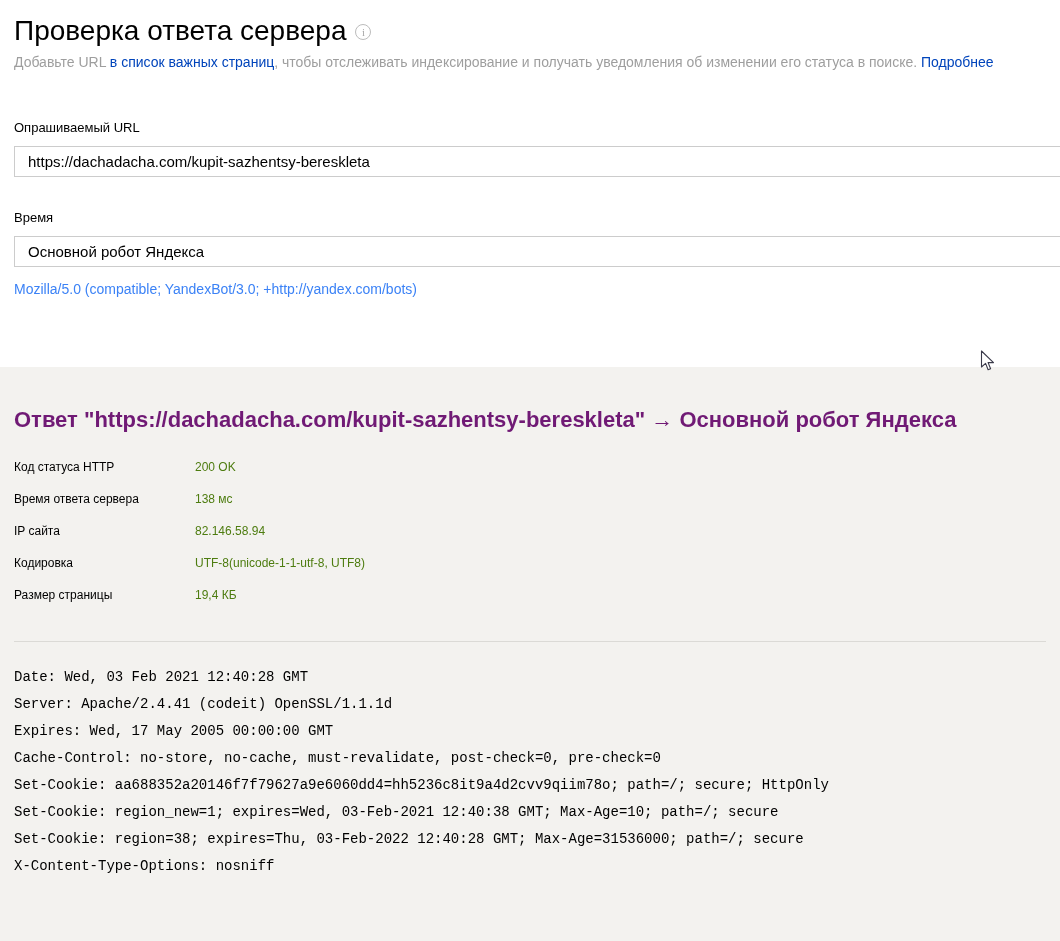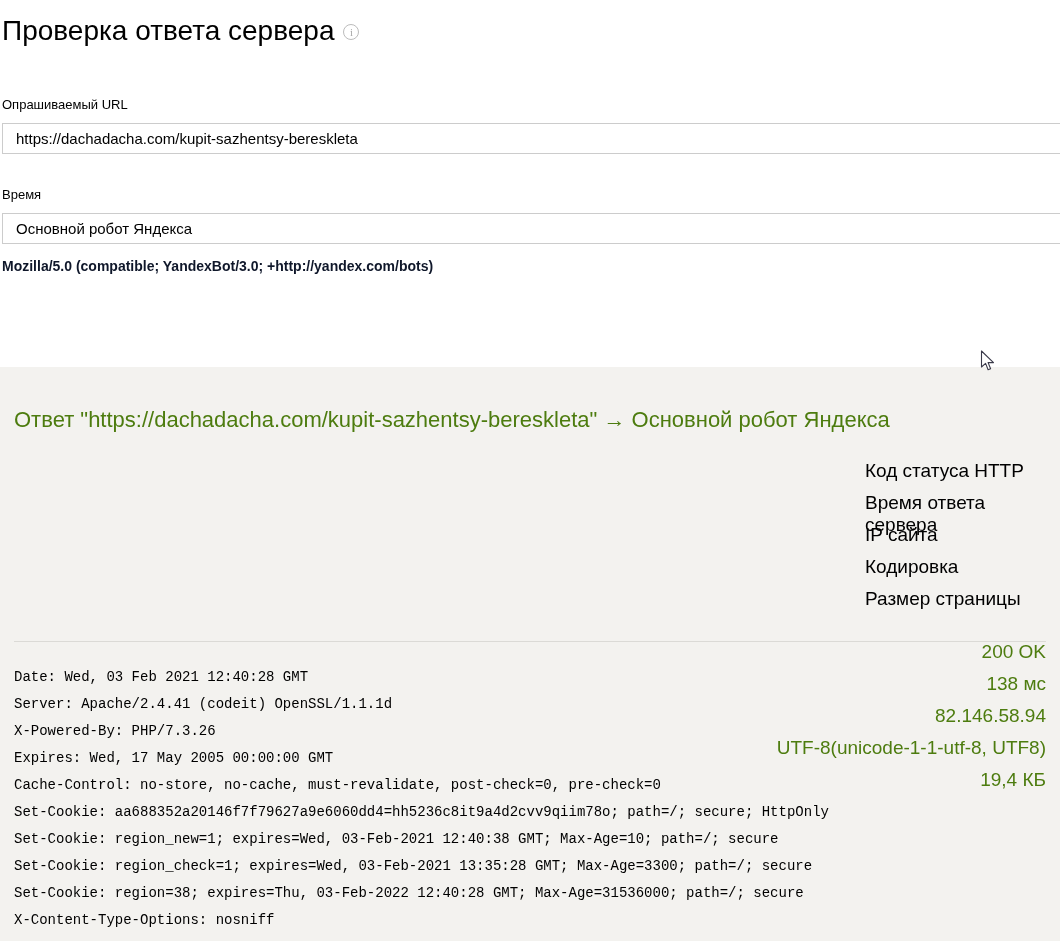--- a/index.html
+++ b/index.html
@@ -11,21 +11,21 @@
     overflow: hidden;
     background: #ffffff;
     font-family: "Liberation Sans", sans-serif;
     color: #000;
   }
   .page { position: relative; width: 1060px; height: 941px; }
 
   
   .top-section {
     height: 353px;
-    padding: 0 0 0 2px;
+    padding: 0 0 0 14px;
     background: #ffffff;
   }
   h1.page-title {
     margin: 14px 0 0 0;
     font-size: 28px;
     font-weight: 400;
     line-height: 1.2;
     color: #000;
     display: flex;
     align-items: center;
@@ -80,45 +80,43 @@
     font-size: 15px;
     color: #000;
     outline: none;
     -webkit-appearance: none;
     appearance: none;
   }
   .user-agent {
     margin-top: 14px;
     font-size: 14px;
     line-height: 17px;
-    color: #0f172a;
-    font-weight: bold;
+    color: #3b82f6;
   }
 
   
   .result-section {
     height: 588px;
     background: #f3f2ef;
     padding: 0 14px;
   }
   h2.response-heading {
     margin: 0;
     padding-top: 40px;
     font-size: 22px;
-    font-weight: 400;
+    font-weight: 700;
     line-height: 1.2;
-    color: #4d7c0f;
+    color: #701a75;
   }
   .response-table { margin-top: 27px; }
   .t-row {
     display: flex;
-    align-items: flex-end;
+    align-items: flex-start;
     height: 32px;
-    font-size: 19px;
-    flex-direction: column;
+    font-size: 12px;
   }
   .t-label { width: 181px; flex: 0 0 181px; color: #000; }
   .t-value { color: #4d7c0f; }
 
   .divider {
     margin: 21px 0 0 0;
     border: none;
     border-top: 1px solid #dbdad6;
     height: 0;
   }
@@ -147,20 +145,23 @@
 
 <div class="page">
 
   <div class="top-section">
 
     <h1 class="page-title">
       <span>Проверка ответа сервера</span>
       <span class="info-icon">i</span>
     </h1>
 
+    <div class="page-subtitle">
+      <span>Добавьте URL </span><a href="#">в список важных страниц</a><span>, чтобы отслеживать индексирование и получать уведомления об изменении его статуса в поиске. </span><a href="#">Подробнее</a>
+    </div>
 
     <div class="field-label">Опрашиваемый URL</div>
     <input class="text-input" type="text" value="https://dachadacha.com/kupit-sazhentsy-bereskleta" style="">
 
     <div class="field-label robot">Время</div>
     <select class="robot-select">
       <option>Основной робот Яндекса</option>
     </select>
 
     <div class="user-agent">Mozilla/5.0 (compatible; YandexBot/3.0; +http://yandex.com/bots)</div>
@@ -191,26 +192,24 @@
         <div class="t-label">Размер страницы</div>
         <div class="t-value">19,4 КБ</div>
       </div>
     </div>
 
     <hr class="divider">
 
     <div class="headers-block">
       <div class="header-line">Date: Wed, 03 Feb 2021 12:40:28 GMT</div>
       <div class="header-line">Server: Apache/2.4.41 (codeit) OpenSSL/1.1.1d</div>
-      <div class="header-line">X-Powered-By: PHP/7.3.26</div>
       <div class="header-line">Expires: Wed, 17 May 2005 00:00:00 GMT</div>
       <div class="header-line">Cache-Control: no-store, no-cache, must-revalidate, post-check=0, pre-check=0</div>
       <div class="header-line">Set-Cookie: aa688352a20146f7f79627a9e6060dd4=hh5236c8it9a4d2cvv9qiim78o; path=/; secure; HttpOnly</div>
       <div class="header-line">Set-Cookie: region_new=1; expires=Wed, 03-Feb-2021 12:40:38 GMT; Max-Age=10; path=/; secure</div>
-      <div class="header-line">Set-Cookie: region_check=1; expires=Wed, 03-Feb-2021 13:35:28 GMT; Max-Age=3300; path=/; secure</div>
       <div class="header-line">Set-Cookie: region=38; expires=Thu, 03-Feb-2022 12:40:28 GMT; Max-Age=31536000; path=/; secure</div>
       <div class="header-line">X-Content-Type-Options: nosniff</div>
     </div>
   </div>
 
   <div class="mouse-cursor">
     <svg width="16" height="22" viewBox="0 0 16 22">
       <path d="M1.5 1 L1.5 17 L5.6 13.4 L8.1 19.8 L10.6 18.8 L8.1 12.6 L13.5 12.6 Z" fill="#ffffff" stroke="#3a3a4a" stroke-width="1.1" stroke-linejoin="round"></path>
     </svg>
   </div>

